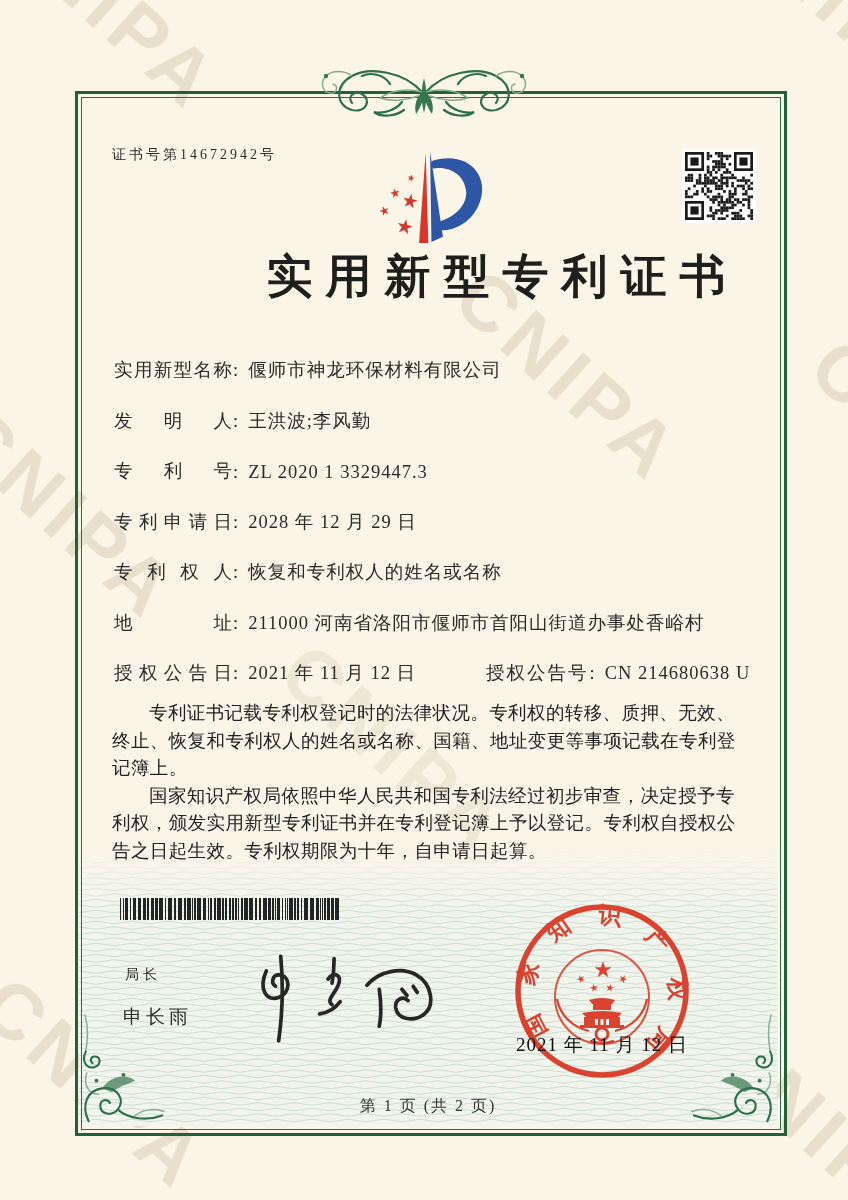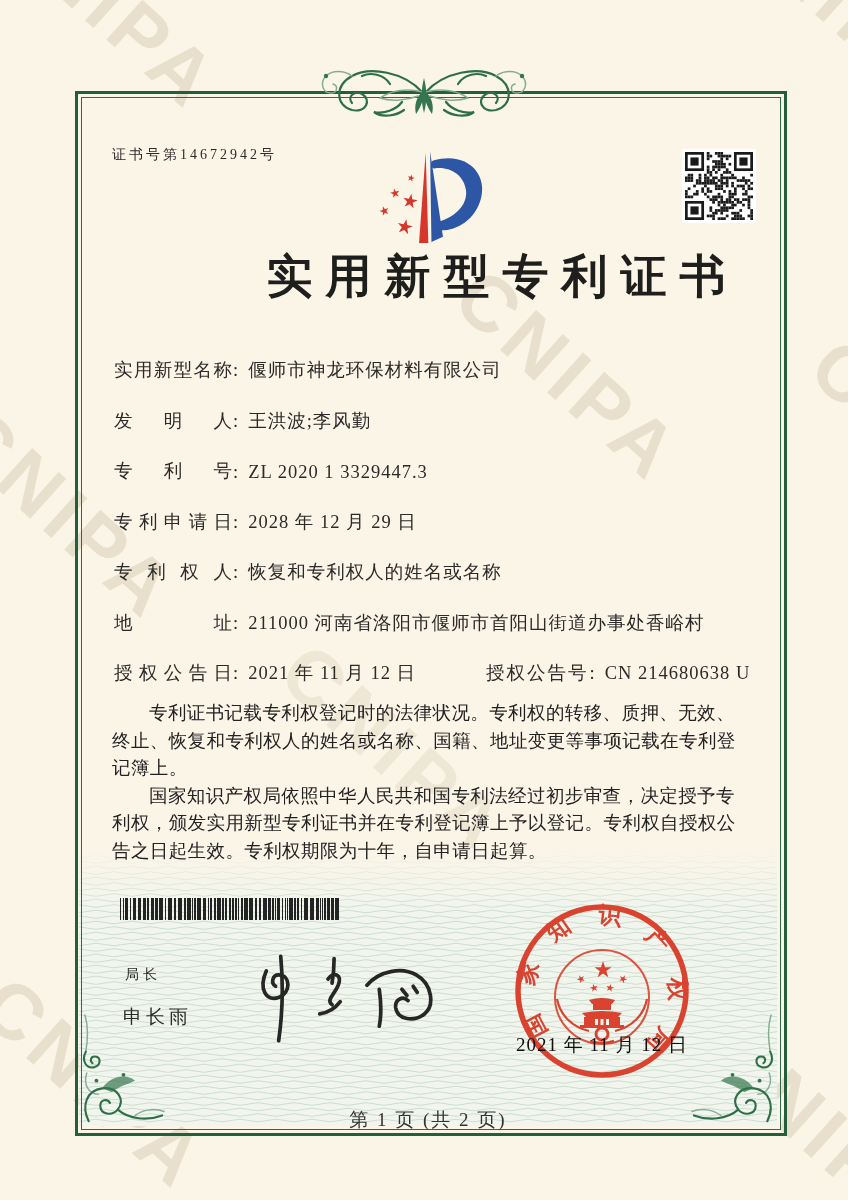--- a/index.html
+++ b/index.html
@@ -47,22 +47,22 @@
 
   .barcode{position:absolute;left:120px;top:898px;width:222px;height:22px;z-index:2;}
   .officer-title{position:absolute;left:125px;top:966px;font-size:14px;letter-spacing:4px;z-index:2;}
   .officer-name{position:absolute;left:123px;top:1004px;font-size:19px;letter-spacing:4px;z-index:2;}
   .signature{position:absolute;left:252px;top:948px;width:195px;height:98px;z-index:2;}
 
   .seal{position:absolute;left:512px;top:901px;width:180px;height:180px;z-index:2;opacity:.95;}
   .seal-date{position:absolute;left:512px;top:1032px;width:180px;text-align:center;font-size:19px;
              letter-spacing:1px;color:#101010;z-index:4;white-space:nowrap;}
 
-  .page-num{position:absolute;left:75px;top:1096px;width:706px;text-align:center;font-size:19px;
-            letter-spacing:2px;z-index:4;color:#333;margin-top:11px;}
+  .page-num{position:absolute;left:75px;top:1096px;width:706px;text-align:center;font-size:16px;
+            letter-spacing:2px;z-index:4;color:#333;}
   .footer-note{position:absolute;left:299px;top:1141px;width:250px;text-align:center;font-size:16.5px;
                letter-spacing:2px;background:#fefcf6;padding:6px 0;z-index:2;color:#222;}
 </style>
 </head>
 <body>
 
 <div class="page">
 
   <span class="wm" style="left:-30px;top:-42px">CNIPA</span>
   <span class="wm" style="left:700px;top:-48px">CNIPA</span>

